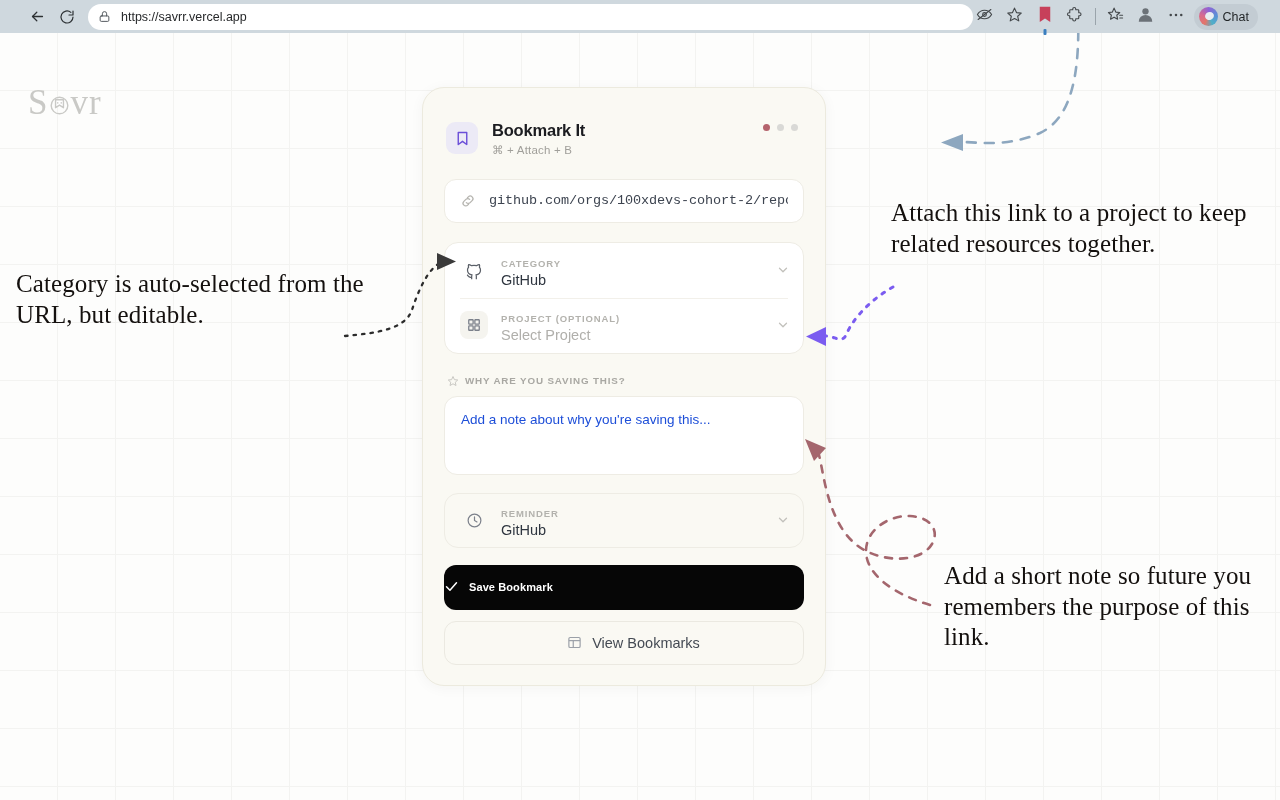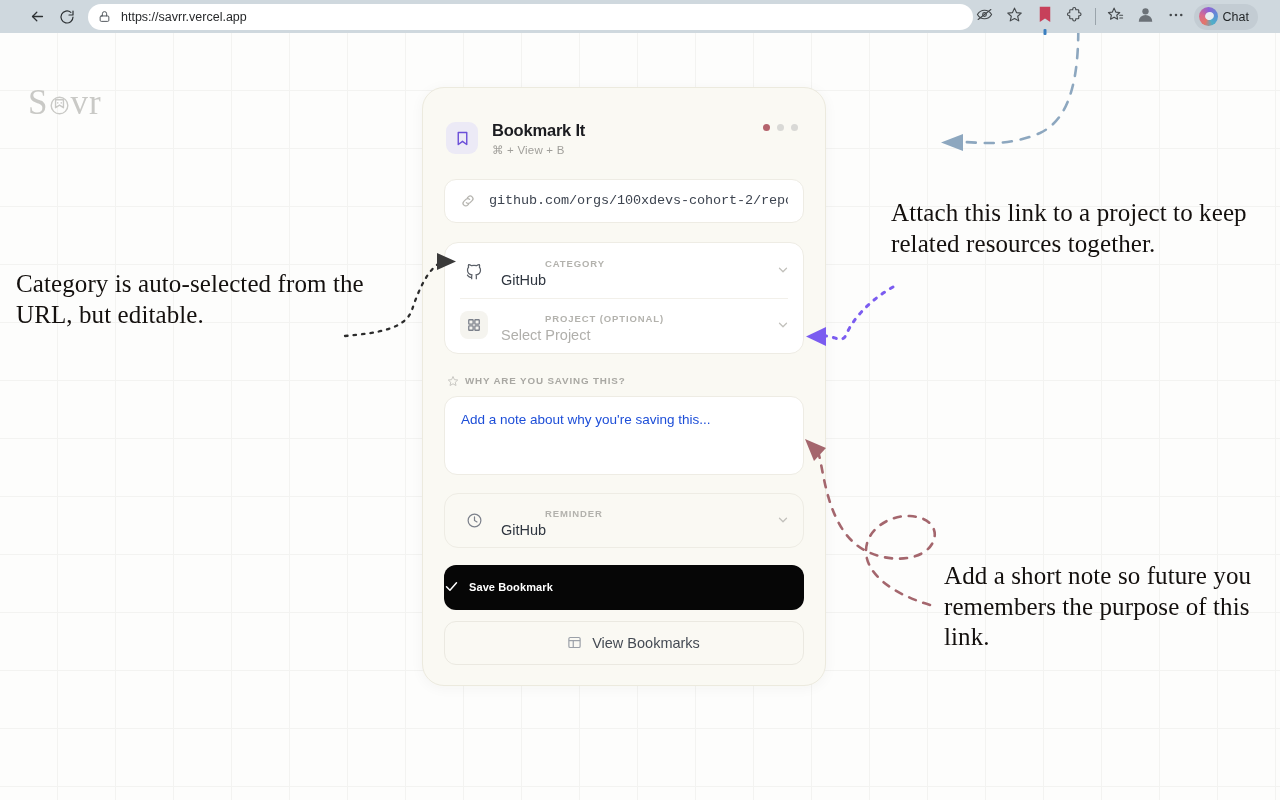--- a/index.html
+++ b/index.html
@@ -228,21 +228,20 @@
     color: #7c818b;
     flex: 0 0 auto;
   }
   .sq-icon.plain { background: transparent; }
   .sel-texts { margin-left: 13px; flex: 1 1 auto; }
   .sel-label {
     font-size: 9.5px;
     font-weight: bold;
     letter-spacing: 0.9px;
     color: #b3b2ad;
-    margin-left: 44px;
   }
   .sel-value {
     font-size: 14.5px;
     color: #2f3640;
     margin-top: 1px;
   }
   .sel-value.placeholder { color: #b0afab; }
   .chev { color: #c2c1bc; display:flex; flex:0 0 auto; }
 
   
@@ -486,21 +485,21 @@
   <div class="card">
 
     <div class="card-head">
       <div class="head-icon">
         <svg width="17" height="17" viewBox="0 0 24 24" fill="none" stroke="currentColor" stroke-width="2" stroke-linejoin="round">
           <path d="M6 3.5h12v17l-6-4.5-6 4.5z"></path>
         </svg>
       </div>
       <div class="head-text">
         <div class="head-title">Bookmark It</div>
-        <div class="head-shortcut">⌘ + View + B</div>
+        <div class="head-shortcut">⌘ + Attach + B</div>
       </div>
       <div class="dots">
         <span class="dot active"></span>
         <span class="dot"></span>
         <span class="dot"></span>
       </div>
     </div>
 
     <div class="url-field">
       <span class="ico">

